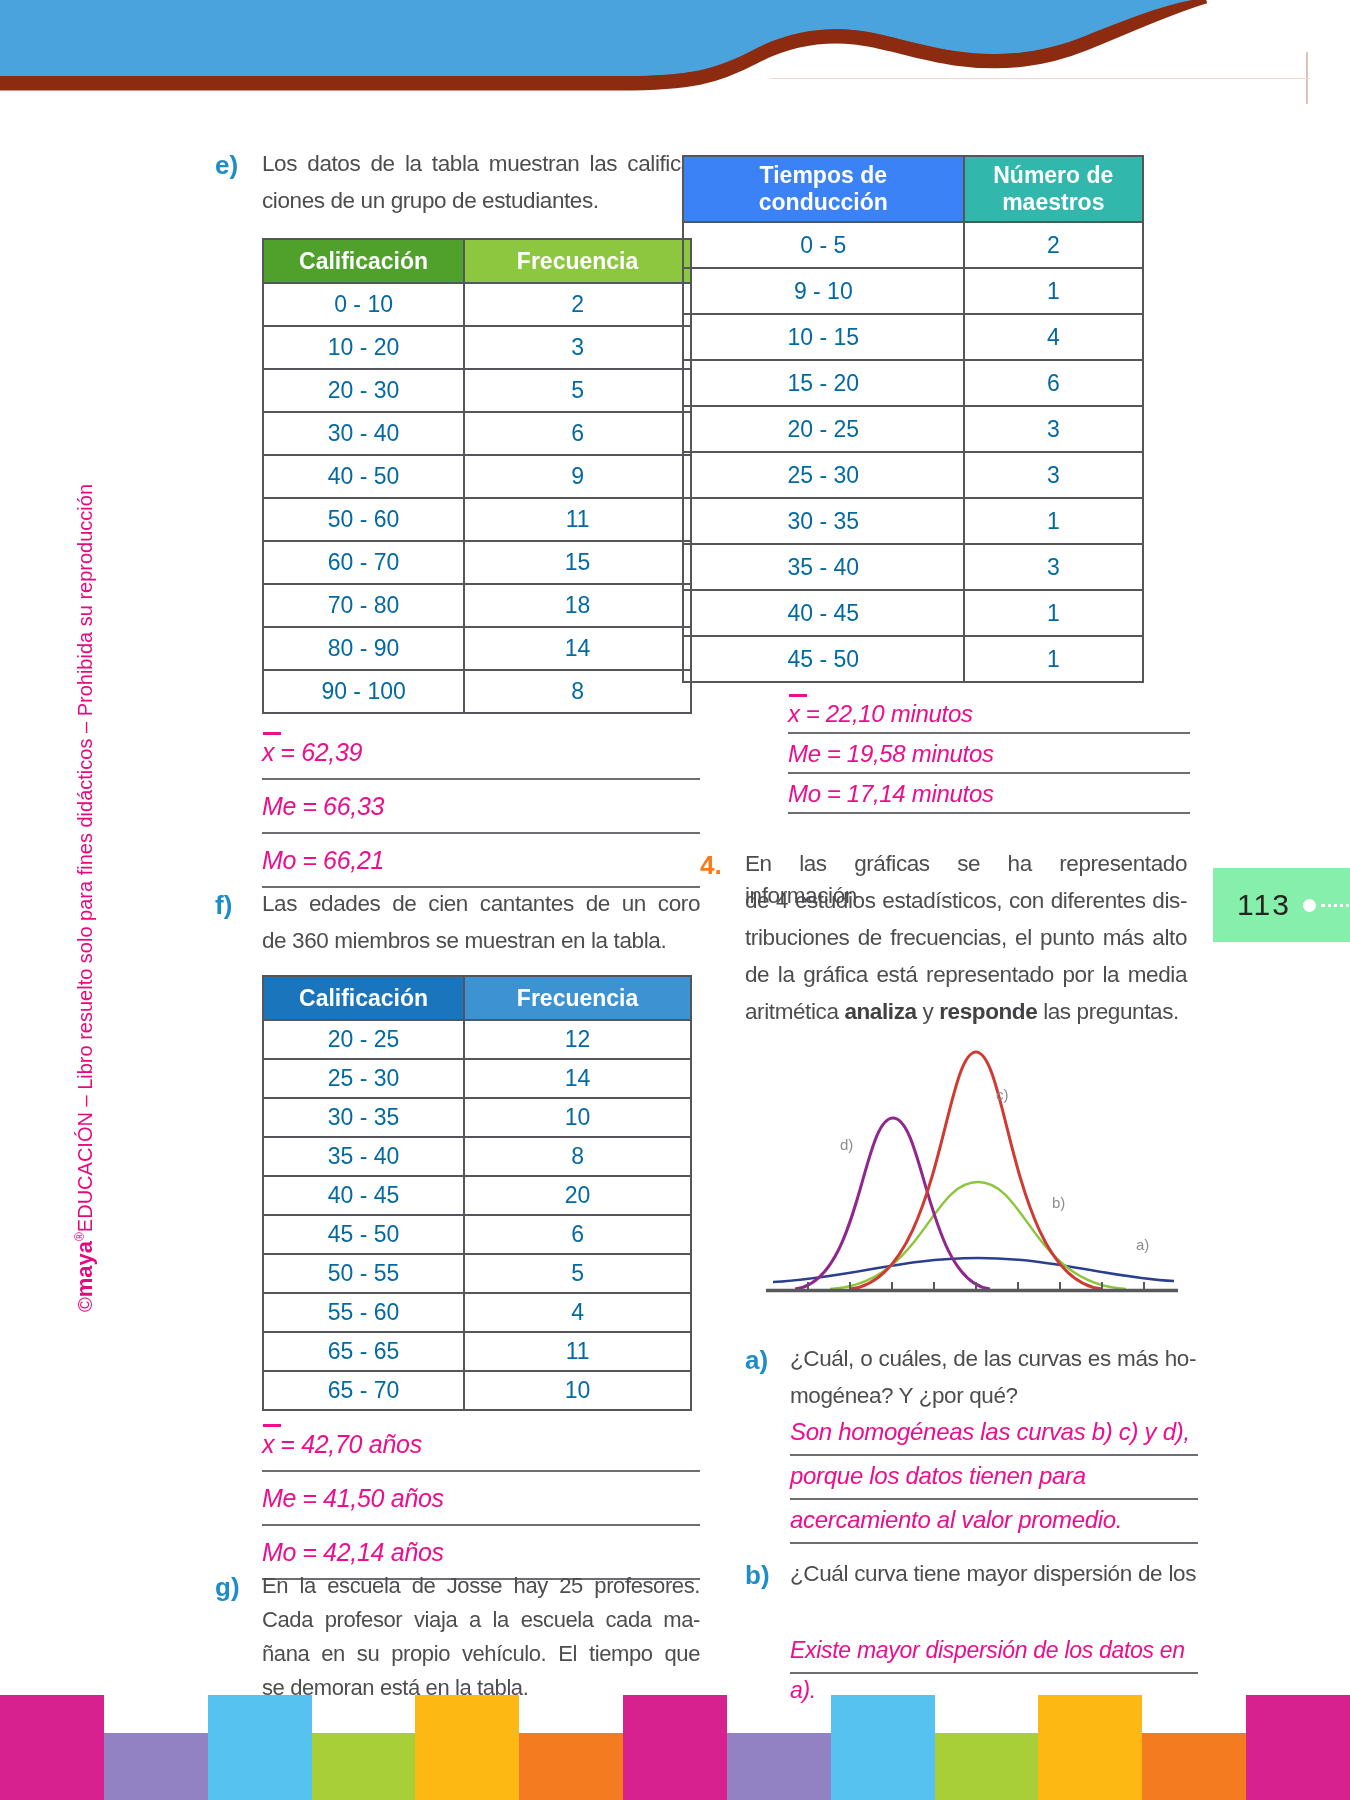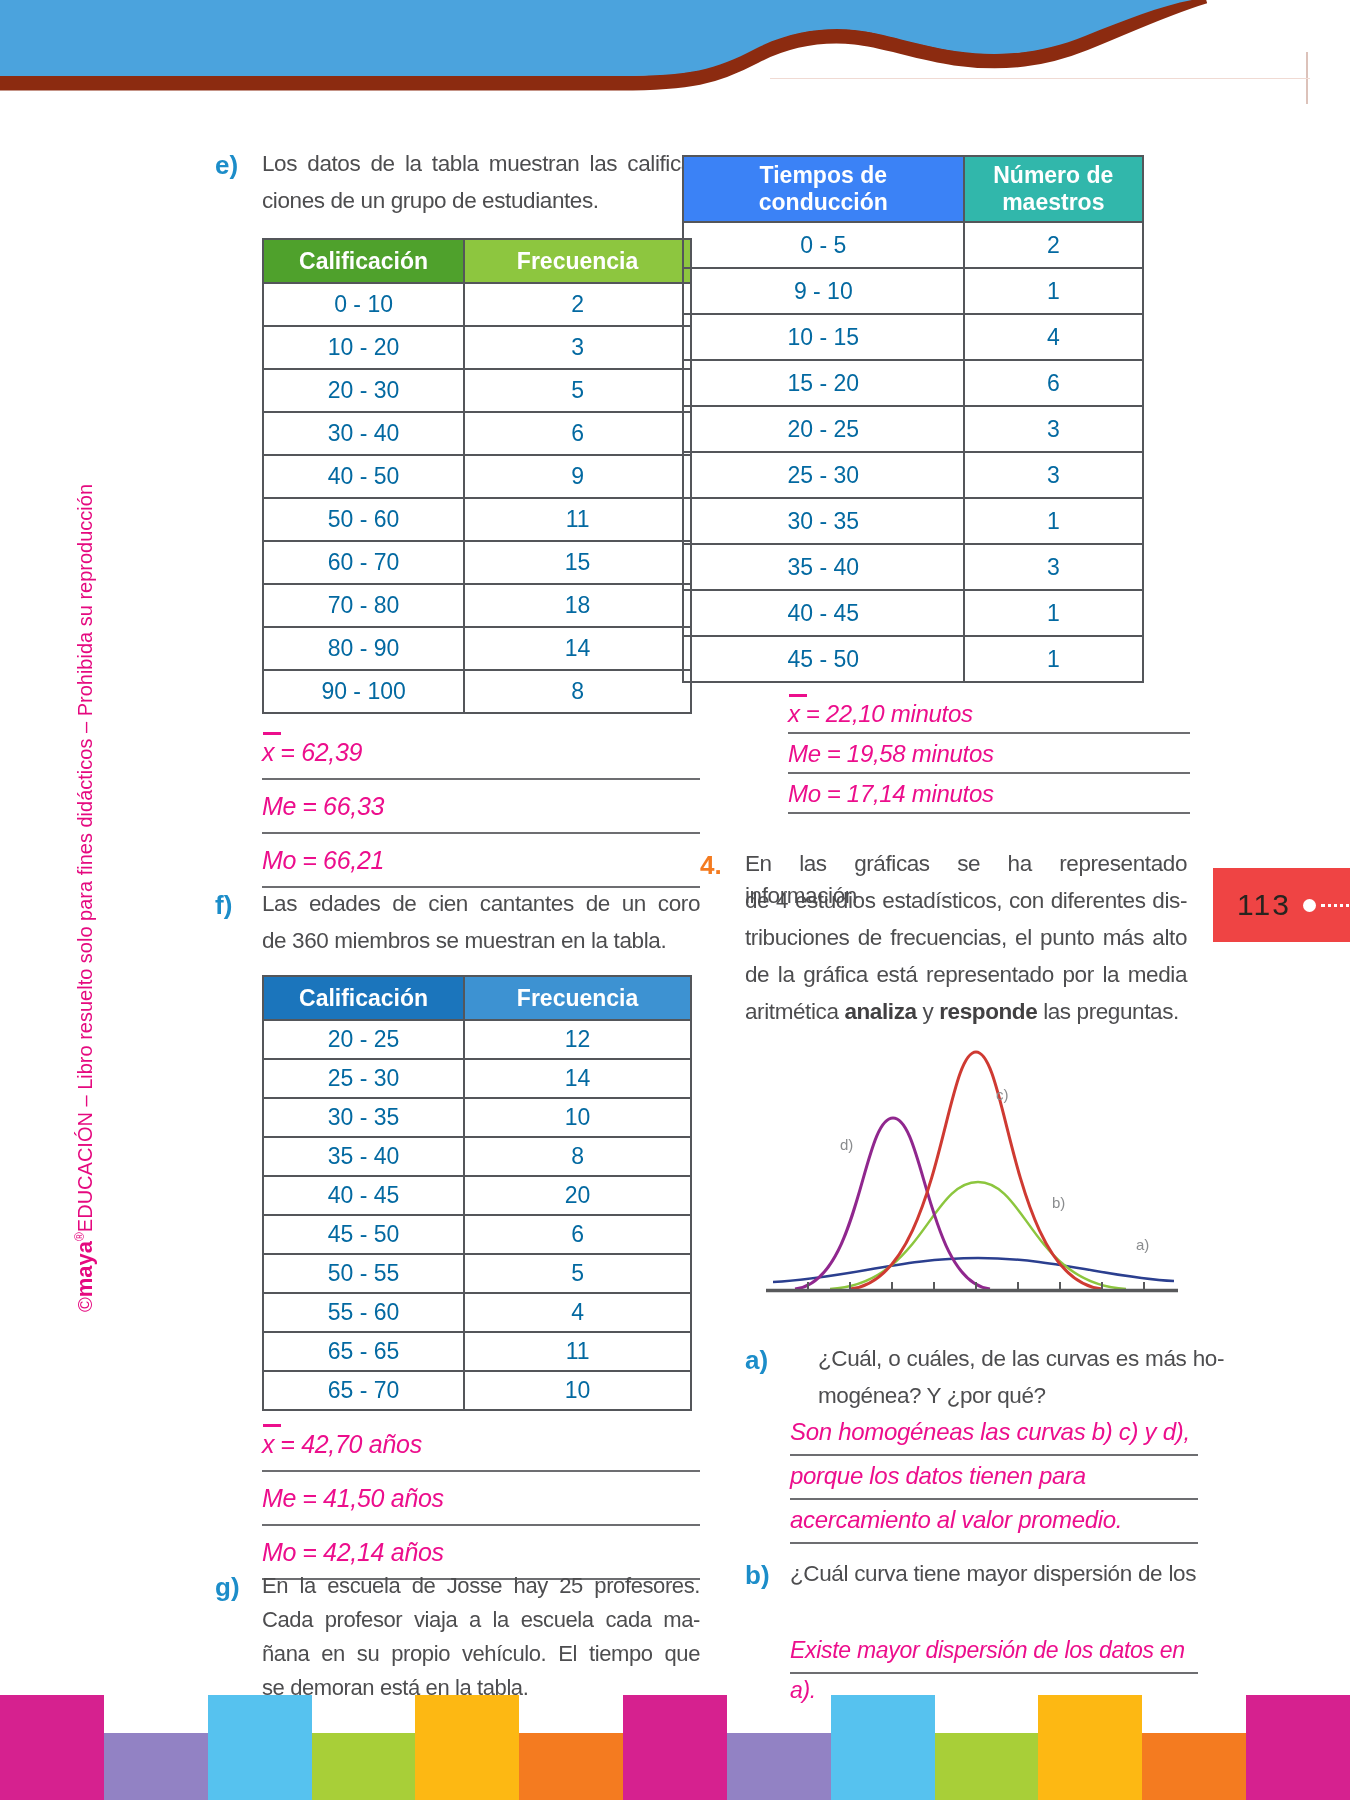--- a/index.html
+++ b/index.html
@@ -71,21 +71,21 @@
 
   .uansblock { position:absolute; }
   .uansrow { height:44px; line-height:40px; border-bottom:2px solid #6d6e71;
     color:#ec0e8c; font-size:24px; font-style:italic; letter-spacing:-0.3px; }
 
   
   #chart { position:absolute; left:700px; top:1040px; }
   #chart text { font-size:15px; fill:#8a8c8e; font-family:"Liberation Sans",sans-serif; }
 
   
-  .badge { position:absolute; left:1213px; top:868px; width:137px; height:74px; background:#ef4444; }
+  .badge { position:absolute; left:1213px; top:868px; width:137px; height:74px; background:#86efac; }
   .badge .num { position:absolute; left:24px; top:20px; font-size:30px; color:#27241f; letter-spacing:2px; }
   .badge .dot { position:absolute; left:90px; top:31px; width:13px; height:13px; border-radius:50%; background:#fff; }
   .badge .dots { position:absolute; left:108px; top:36px; width:42px; border-top:3px dotted #fff; }
 
   
   .strip { position:absolute; left:0; bottom:0; width:1350px; height:105px;
     display:flex; align-items:flex-end; }
   .strip .bar { flex:1 1 0; }
   .strip .bar.tall { height:105px; }
   .strip .bar.short { height:67px; }
@@ -324,21 +324,21 @@
         <line x1="402" y1="242" x2="402" y2="252"></line>
       <line x1="444" y1="242" x2="444" y2="252"></line>
     </g>
     <text x="296" y="60">c)</text>
     <text x="140" y="110">d)</text>
     <text x="352" y="168">b)</text>
     <text x="436" y="210">a)</text>
   </svg>
 
   <div class="item-label" style="left:745px; top:1345px;">a)</div>
-  <div class="para" style="left:790px; top:1343px; width:406px;margin-left:28px;">
+  <div class="para" style="left:790px; top:1343px; width:406px;">
     <div class="ln j">¿Cuál, o cuáles, de las curvas es más ho-</div>
     <div class="ln">mogénea? Y ¿por qué?</div>
   </div>
   <div class="uansblock" style="left:790px; top:1412px; width:408px;">
     <div class="uansrow">Son homogéneas las curvas b) c) y d),</div>
     <div class="uansrow">porque los datos tienen para</div>
     <div class="uansrow">acercamiento al valor promedio.</div>
   </div>
 
   <div class="item-label" style="left:745px; top:1560px;">b)</div>

